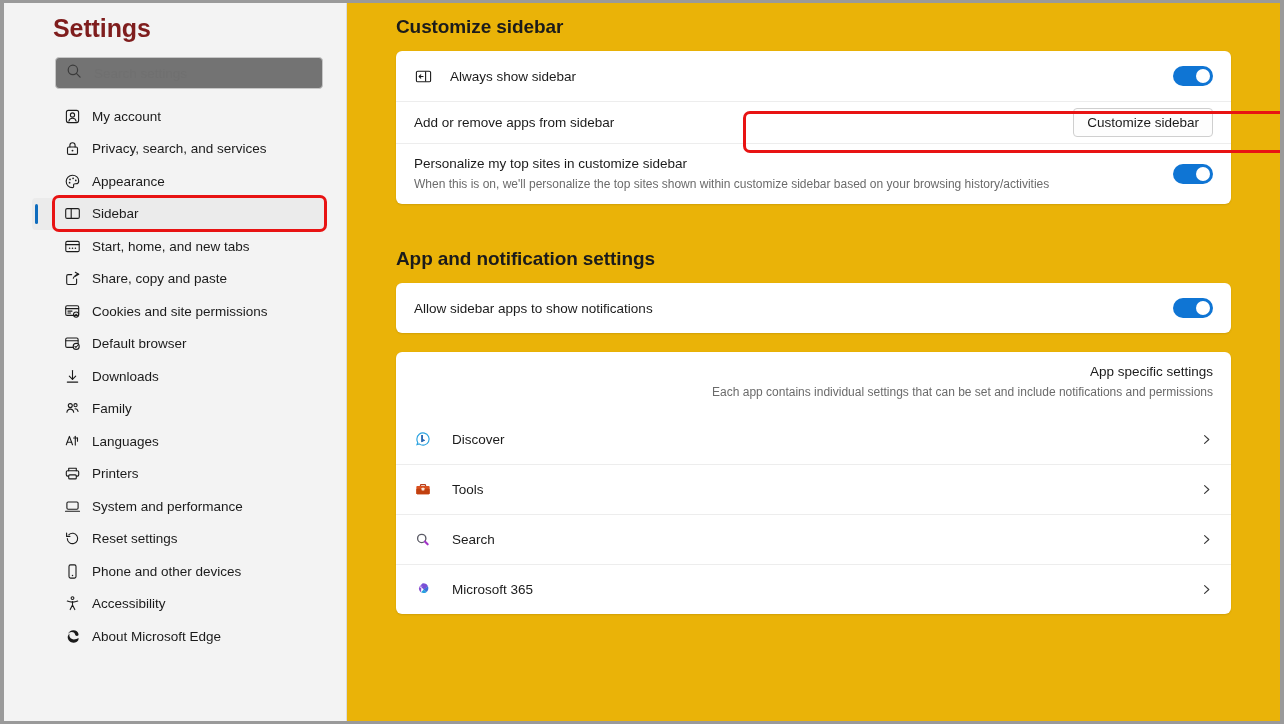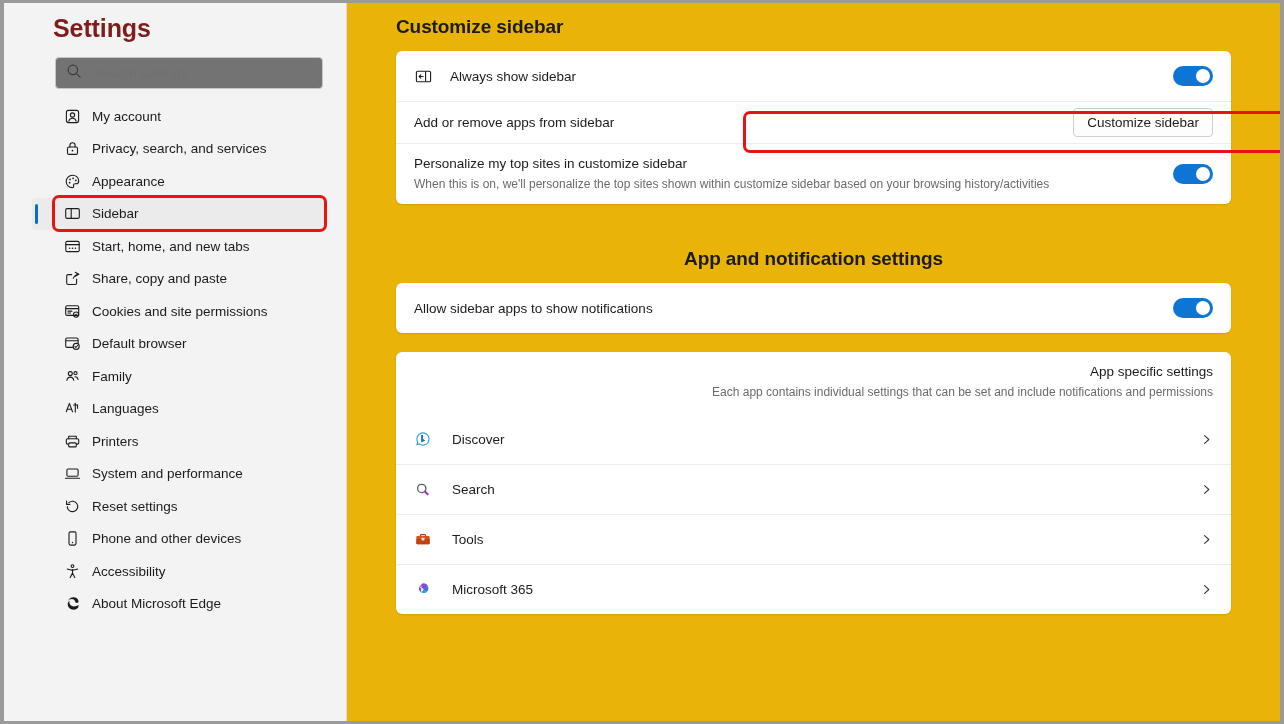--- a/index.html
+++ b/index.html
@@ -316,20 +316,30 @@
               <line x1="1.8" y1="5.8" x2="14" y2="5.8" stroke="#1b1b1b" stroke-width="1.1" stroke-linecap="round" stroke-linejoin="round"></line>
               <circle cx="12.2" cy="11.4" r="3" fill="#fff" stroke="#1b1b1b" stroke-width="1.1" stroke-linecap="round" stroke-linejoin="round"></circle>
               <path d="m10.9 11.4 1 1 1.7-1.9" stroke="#1b1b1b" stroke-width="1.1" stroke-linecap="round" stroke-linejoin="round"></path>
             </svg>
           </span>
           <span class="lbl">Default browser</span>
         </div>
         <div class="nav-item">
           <span class="ico">
             <svg width="17" height="17" viewBox="0 0 17 17" fill="none">
+              <line x1="8.5" y1="2.6" x2="8.5" y2="11.3" stroke="#1b1b1b" stroke-width="1.1" stroke-linecap="round" stroke-linejoin="round"></line>
+              <path d="m5.3 8.2 3.2 3.2 3.2-3.2" stroke="#1b1b1b" stroke-width="1.1" stroke-linecap="round" stroke-linejoin="round"></path>
+              <line x1="3.3" y1="14.1" x2="13.7" y2="14.1" stroke="#1b1b1b" stroke-width="1.1" stroke-linecap="round" stroke-linejoin="round"></line>
+            </svg>
+          </span>
+          <span class="lbl">Downloads</span>
+        </div>
+        <div class="nav-item">
+          <span class="ico">
+            <svg width="17" height="17" viewBox="0 0 17 17" fill="none">
               <circle cx="6.3" cy="5.6" r="2" stroke="#1b1b1b" stroke-width="1.1" stroke-linecap="round" stroke-linejoin="round"></circle>
               <circle cx="11.5" cy="5.2" r="1.6" stroke="#1b1b1b" stroke-width="1.1" stroke-linecap="round" stroke-linejoin="round"></circle>
               <path d="M2.9 12.3c.3-2 1.7-3.2 3.4-3.2s3.1 1.2 3.4 3.2" stroke="#1b1b1b" stroke-width="1.1" stroke-linecap="round" stroke-linejoin="round"></path>
               <path d="M11 8.8c1.5 0 2.7 1 3 2.7" stroke="#1b1b1b" stroke-width="1.1" stroke-linecap="round" stroke-linejoin="round"></path>
             </svg>
           </span>
           <span class="lbl">Family</span>
         </div>
         <div class="nav-item">
           <span class="ico">
@@ -434,21 +444,21 @@
           <div class="row-stack">
             <div class="row-label">Personalize my top sites in customize sidebar</div>
             <div class="row-sub">When this is on, we'll personalize the top sites shown within customize sidebar based on your browsing history/activities</div>
           </div>
           <span class="toggle"></span>
         </div>
 
       </div>
     </div>
 
-    <div class="pad" style="margin-top:44px;text-align:center;">
+    <div class="pad" style="margin-top:44px;">
       <div class="section-title">App and notification settings</div>
     </div>
 
     <div class="pad" style="margin-top:13px;">
       <div class="card">
         <div class="row">
           <span class="row-label">Allow sidebar apps to show notifications</span>
           <span class="toggle"></span>
         </div>
       </div>
@@ -467,50 +477,50 @@
         <div id="app-list">
             <div class="row app-row">
               <span class="row-ico">
                 <svg width="20" height="20" viewBox="0 0 20 20" fill="none">
                   <path d="M3.2 10a6.8 6.8 0 1 1 2.6 5.4l-2.4.8.8-2.3A6.7 6.7 0 0 1 3.2 10Z" stroke="#2da3e0" stroke-width="1.3" fill="#fff"></path>
                   <path d="M8.2 5.6v8.1l4.3-2.4-2.7-1.1V5.6H8.2Z" fill="#1b5ea8"></path>
                   <path d="M8.2 5.6h1.6v4.6l2.7 1.1-4.3 2.4V5.6Z" fill="#2867b2"></path>
                 </svg>
               </span>
               <span class="row-label">Discover</span>
-              <span class="chev">
-                <svg width="13" height="13" viewBox="0 0 13 13" fill="none">
-                  <path d="m4.6 2.6 4.2 3.9-4.2 3.9" stroke="#3b3b3b" stroke-width="1.15" stroke-linecap="round" stroke-linejoin="round"></path>
-                </svg>
-              </span>
-            </div>
-            <div class="row app-row">
-              <span class="row-ico">
-                <svg width="20" height="20" viewBox="0 0 20 20" fill="none">
-                  <circle cx="8.6" cy="8.3" r="4.6" stroke="#5b5b66" stroke-width="1.5" fill="#fff"></circle>
-                  <path d="m12.1 11.7 3.1 3.1" stroke="#a333c8" stroke-width="2.3" stroke-linecap="round"></path>
-                </svg>
-              </span>
-              <span class="row-label">Search</span>
               <span class="chev">
                 <svg width="13" height="13" viewBox="0 0 13 13" fill="none">
                   <path d="m4.6 2.6 4.2 3.9-4.2 3.9" stroke="#3b3b3b" stroke-width="1.15" stroke-linecap="round" stroke-linejoin="round"></path>
                 </svg>
               </span>
             </div>
             <div class="row app-row">
               <span class="row-ico">
                 <svg width="20" height="20" viewBox="0 0 20 20" fill="none">
                   <path d="M7.2 5.6V4.8c0-.5.4-.9.9-.9h3.8c.5 0 .9.4.9.9v.8" stroke="#b53d1a" stroke-width="1.4"></path>
                   <rect x="2.6" y="5.6" width="14.8" height="9" rx="1.1" fill="#d9501f"></rect>
                   <rect x="2.6" y="8.6" width="14.8" height="6" rx="1.1" fill="#c1400f"></rect>
                   <rect x="8.4" y="7.6" width="3.2" height="3" rx=".5" fill="#fbe6d8"></rect>
                 </svg>
               </span>
               <span class="row-label">Tools</span>
+              <span class="chev">
+                <svg width="13" height="13" viewBox="0 0 13 13" fill="none">
+                  <path d="m4.6 2.6 4.2 3.9-4.2 3.9" stroke="#3b3b3b" stroke-width="1.15" stroke-linecap="round" stroke-linejoin="round"></path>
+                </svg>
+              </span>
+            </div>
+            <div class="row app-row">
+              <span class="row-ico">
+                <svg width="20" height="20" viewBox="0 0 20 20" fill="none">
+                  <circle cx="8.6" cy="8.3" r="4.6" stroke="#5b5b66" stroke-width="1.5" fill="#fff"></circle>
+                  <path d="m12.1 11.7 3.1 3.1" stroke="#a333c8" stroke-width="2.3" stroke-linecap="round"></path>
+                </svg>
+              </span>
+              <span class="row-label">Search</span>
               <span class="chev">
                 <svg width="13" height="13" viewBox="0 0 13 13" fill="none">
                   <path d="m4.6 2.6 4.2 3.9-4.2 3.9" stroke="#3b3b3b" stroke-width="1.15" stroke-linecap="round" stroke-linejoin="round"></path>
                 </svg>
               </span>
             </div>
             <div class="row app-row">
               <span class="row-ico">
                 <svg width="20" height="20" viewBox="0 0 20 20" fill="none">
                   <path d="M10.3 2.6c2.6 0 4.4 1.3 5.2 3.2L11 9.5 7.1 6.2c.7-2.2 1.7-3.6 3.2-3.6Z" fill="#7a4fd6"></path>

